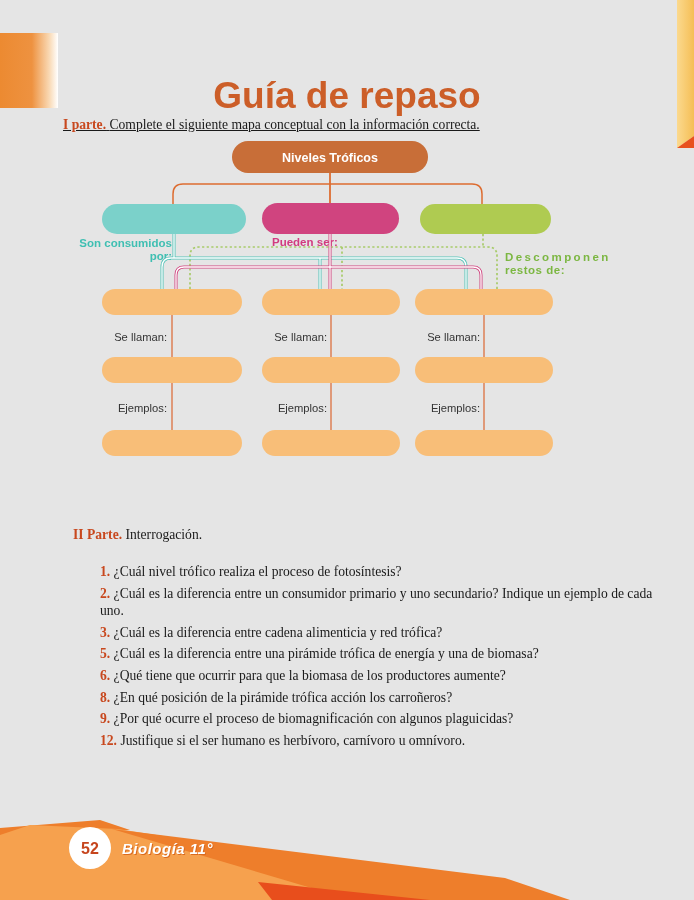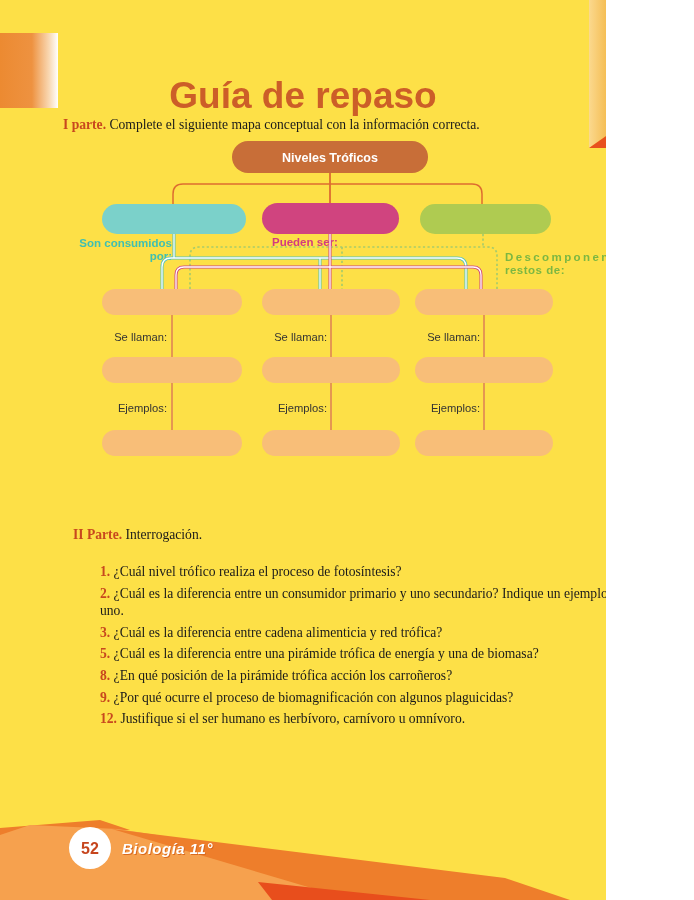--- a/index.html
+++ b/index.html
@@ -1,27 +1,27 @@
 <!DOCTYPE html>
 <html><head>
 <meta charset="utf-8">
 <style>
   html,body{margin:0;padding:0;background:#ffffff;}
-  .page{position:relative;width:606px;height:900px;background:#fde047;overflow:hidden;
+  .page{position:relative;width:694px;height:900px;background:#e5e5e5;overflow:hidden;
         font-family:"Liberation Serif",serif;}
   
   .left-bar{position:absolute;left:0;top:33px;width:58px;height:75px;
             background:linear-gradient(90deg,#EC8A31 0%,#EE9240 55%,#F9D9B4 85%,#ffffff 100%);}
   .right-strip{position:absolute;right:0;top:0;width:18px;height:148px;}
   
   .title{position:absolute;left:0;right:0;top:50px;text-align:center;
          font-family:"Liberation Sans",sans-serif;font-weight:700;font-size:37px;
          color:#CC5E28;letter-spacing:0px;}
   
-  .part1{position:absolute;left:63px;top:103px;width:600px;font-size:13.6px;color:#1a1a1a;}
+  .part1{position:absolute;left:63px;top:103px;width:600px;font-size:13.6px;color:#1a1a1a;text-decoration:underline;}
   .accent{color:#C8481E;font-weight:700;}
   
   .cmap{position:absolute;left:0;top:130px;}
   .cmap text{font-family:"Liberation Sans",sans-serif;}
   .root-text{font-size:12.5px;font-weight:700;fill:#ffffff;}
   .branch-label{font-size:11.5px;font-weight:700;}
   .t-teal{fill:#3FBFB2;}
   .t-mag{fill:#D23A80;}
   .t-green{fill:#7CB742;letter-spacing:0.5px;}
   .t-green-sp{fill:#7CB742;letter-spacing:2.4px;}
@@ -143,20 +143,21 @@
   </svg>
 
   <div class="part2">
     <p style="margin:0;"><span class="accent">II Parte.</span>
       <span>Interrogación.</span></p>
     <div class="qlist">
       <p><span class="qnum">1.</span> <span>¿Cuál nivel trófico realiza el proceso de fotosíntesis?</span></p>
       <p><span class="qnum">2.</span> <span>¿Cuál es la diferencia entre un consumidor primario y uno secundario? Indique un ejemplo de cada uno.</span></p>
       <p><span class="qnum">3.</span> <span>¿Cuál es la diferencia entre cadena alimenticia y red trófica?</span></p>
       <p><span class="qnum">5.</span> <span>¿Cuál es la diferencia entre una pirámide trófica de energía y una de biomasa?</span></p>
+      <p><span class="qnum">6.</span> <span>¿Qué tiene que ocurrir para que la biomasa de los productores aumente?</span></p>
       <p><span class="qnum">8.</span> <span>¿En qué posición de la pirámide trófica acción los carroñeros?</span></p>
       <p><span class="qnum">9.</span> <span>¿Por qué ocurre el proceso de biomagnificación con algunos plaguicidas?</span></p>
       <p><span class="qnum">12.</span> <span>Justifique si el ser humano es herbívoro, carnívoro u omnívoro.</span></p>
     </div>
   </div>
 
   <svg class="footer" width="694" height="82" viewBox="0 0 694 82">
     <polygon points="0,10 100,2 130,12 0,20" fill="#EE7E2B"></polygon>
     <polygon points="0,17 30,7 118,11 240,30 470,82 0,82" fill="#F6A14E"></polygon>
     <polygon points="112,11 505,60 570,82 352,82" fill="#EE7E2B"></polygon>

